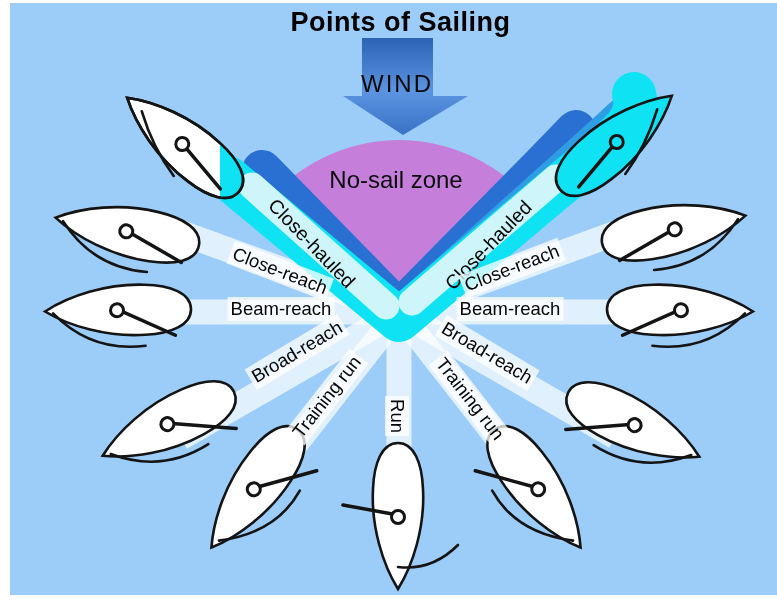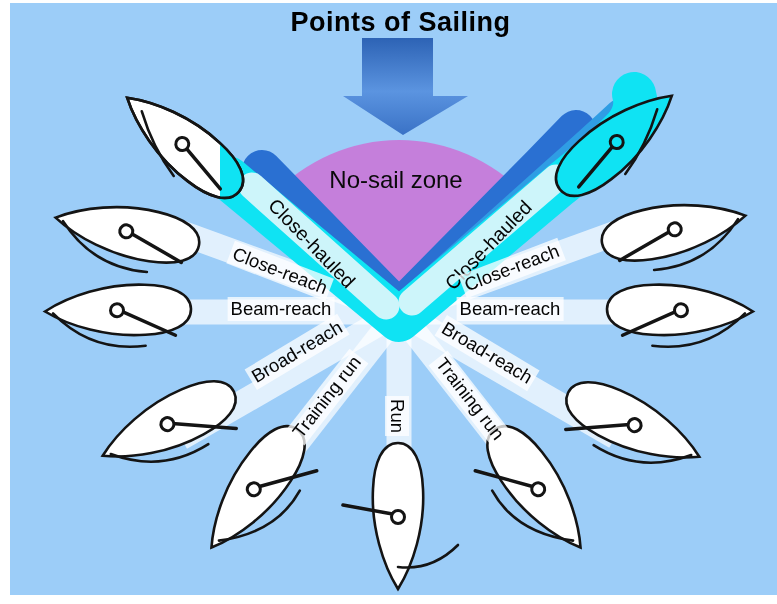--- a/index.html
+++ b/index.html
@@ -119,20 +119,21 @@
         <g transform="translate(606,151) rotate(50)">
           <path d="M0,-86 C15,-62 27,-24 25,14 C24,40 16,60 0,60 C-16,60 -24,40 -25,14 C-27,-24 -15,-62 0,-86 Z" fill="#0fe3f3" stroke="#141414" stroke-width="2.6"></path>
           <line x1="0" y1="-12" x2="10" y2="44" stroke="#141414" stroke-width="3.5" stroke-linecap="round"></line>
           <circle cx="0" cy="-14" r="6.5" fill="#0fe3f3" stroke="#141414" stroke-width="3"></circle>
           <path d="M1,-66 Q22,-34 30,0" fill="none" stroke="#141414" stroke-width="2.6" stroke-linecap="round"></path>
         </g>
       </g>
   </svg>
 
   <div class="title">Points of Sailing</div>
+  <div class="wind">WIND</div>
   <div class="nosail">No-sail zone</div>
   <div id="labels">
       <div class="plabel on-band" style="left: 312px; top: 243px; transform: translate(-50%, -50%) rotate(46deg);">Close-hauled</div>
       <div class="plabel on-band" style="left: 488px; top: 245px; transform: translate(-50%, -50%) rotate(-46deg);">Close-hauled</div>
       <div class="plabel" style="left: 280px; top: 271px; transform: translate(-50%, -50%) rotate(21deg);">Close-reach</div>
       <div class="plabel" style="left: 512px; top: 268px; transform: translate(-50%, -50%) rotate(-21deg);">Close-reach</div>
       <div class="plabel" style="left: 281px; top: 309px; transform: translate(-50%, -50%) rotate(0deg);">Beam-reach</div>
       <div class="plabel" style="left: 510px; top: 309px; transform: translate(-50%, -50%) rotate(0deg);">Beam-reach</div>
       <div class="plabel" style="left: 297px; top: 352px; transform: translate(-50%, -50%) rotate(-31deg);">Broad-reach</div>
       <div class="plabel" style="left: 487px; top: 353px; transform: translate(-50%, -50%) rotate(31deg);">Broad-reach</div>

